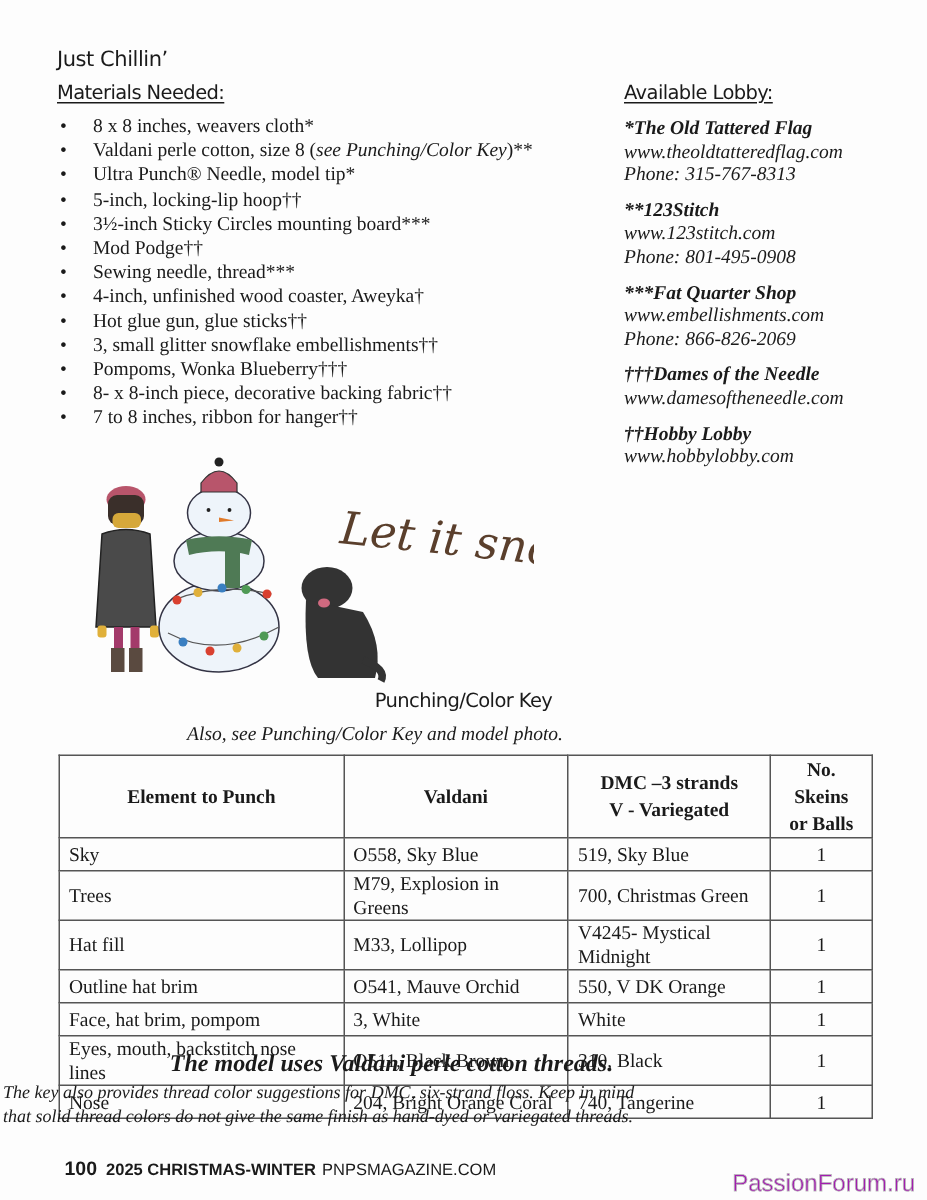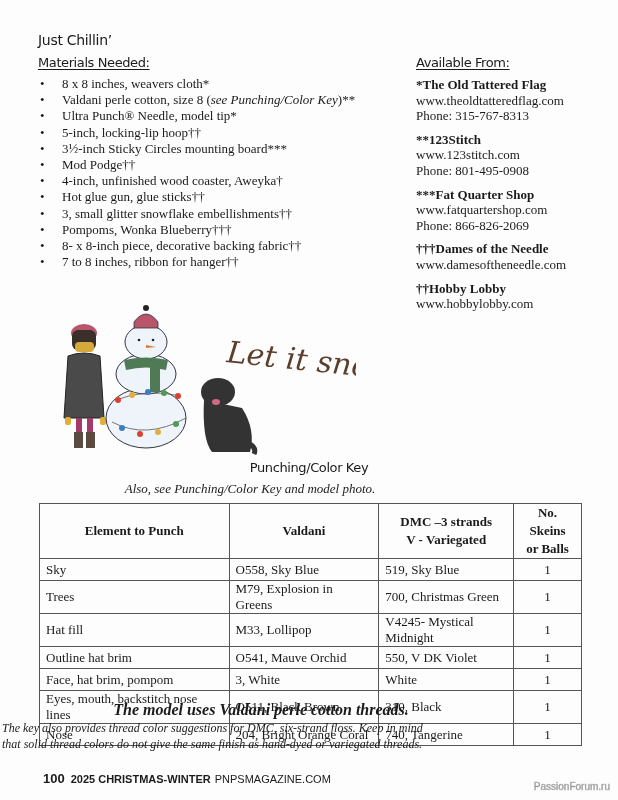--- a/index.html
+++ b/index.html
@@ -9,21 +9,21 @@
   .title { position: absolute; left: 38px; top: 32px; font-family: "DejaVu Sans", sans-serif; font-size: 14px; letter-spacing: -0.3px; }
   .section-head { position: absolute; font-family: "DejaVu Sans", sans-serif; font-size: 13px; letter-spacing: -0.4px; text-decoration: underline; text-underline-offset: 2px; }
   .materials-head { left: 38px; top: 55px; }
   .avail-head { left: 416px; top: 55px; }
 
   .materials { position: absolute; left: 38px; top: 76px; list-style: none; font-size: 13px; line-height: 16.2px; }
   .materials li { position: relative; padding-left: 24px; white-space: nowrap; }
   .materials li::before { content: "\2022"; position: absolute; left: 2px; top: 0; font-size: 13px; }
   .materials i { }
 
-  .vendors { position: absolute; left: 416px; top: 77px; font-size: 13px; line-height: 15.6px; }
+  .vendors { position: absolute; left: 416px; top: 77px; font-size: 13px; line-height: 15.6px; font-style: italic; }
   .vendor { margin-bottom: 8px; }
   .vendor .vname { font-weight: bold; display: block; }
   .vendor .vline { display: block; }
 
   .illustration { position: absolute; left: 36px; top: 300px; width: 320px; height: 160px; }
 
   .key-title { position: absolute; left: 0; width: 618px; top: 460px; text-align: center; font-family: "DejaVu Sans", sans-serif; font-size: 13px; letter-spacing: -0.4px; }
   .key-sub { position: absolute; left: 0; width: 500px; top: 481px; text-align: center; font-style: italic; font-size: 13px; }
 
   table.key { position: absolute; left: 39px; top: 503px; width: 543px; border-collapse: collapse; font-size: 13px; }
@@ -31,58 +31,59 @@
   table.key th { font-weight: bold; height: 41px; text-align: center; line-height: 18px; }
   table.key td { height: 22px; }
   table.key td.num { text-align: center; }
 
   .note-bold { position: absolute; left: 0; width: 522px; top: 701px; text-align: center; font-weight: bold; font-style: italic; font-size: 16px; }
   .note { position: absolute; left: 2px; width: 562px; top: 720px; text-align: left; font-style: italic; font-size: 12px; line-height: 16px; }
 
   .footer { position: absolute; left: 27px; top: 771px; font-family: "Liberation Sans", sans-serif; font-size: 11px; }
   .footer .pg { font-weight: bold; font-size: 13px; margin-right: 6px; margin-left: 16px; }
   .footer .issue { font-weight: bold; margin-right: 4px; }
-  .watermark { position: absolute; right: 8px; top: 781px; font-family: "Liberation Sans", sans-serif; font-size: 10px; color: #737373; -webkit-text-stroke: 0.5px #bbb; }
+  .watermark { position: absolute; right: 8px; top: 781px; font-family: "Liberation Sans", sans-serif; font-size: 16px; color: #a21caf; -webkit-text-stroke: 0.5px #bbb; }
 </style>
 </head>
 <body>
 
 <div class="title">Just Chillin’</div>
 
 <div class="section-head materials-head">Materials Needed:</div>
 <ul class="materials">
   <li><span>8 x 8 inches, weavers cloth*</span></li>
   <li><span>Valdani perle cotton, size 8 (</span><i>see Punching/Color Key</i><span>)**</span></li>
   <li><span>Ultra Punch® Needle, model tip*</span></li>
   <li><span>5-inch, locking-lip hoop††</span></li>
   <li><span>3½-inch Sticky Circles mounting board***</span></li>
   <li><span>Mod Podge††</span></li>
+  <li><span>Sewing needle, thread***</span></li>
   <li><span>4-inch, unfinished wood coaster, Aweyka†</span></li>
   <li><span>Hot glue gun, glue sticks††</span></li>
   <li><span>3, small glitter snowflake embellishments††</span></li>
   <li><span>Pompoms, Wonka Blueberry†††</span></li>
   <li><span>8- x 8-inch piece, decorative backing fabric††</span></li>
   <li><span>7 to 8 inches, ribbon for hanger††</span></li>
 </ul>
 
-<div class="section-head avail-head">Available From:</div>
+<div class="section-head avail-head">Available Lobby:</div>
 <div class="vendors">
   <div class="vendor">
     <span class="vname">*The Old Tattered Flag</span>
     <span class="vline">www.theoldtatteredflag.com</span>
     <span class="vline">Phone: 315-767-8313</span>
   </div>
   <div class="vendor">
     <span class="vname">**123Stitch</span>
     <span class="vline">www.123stitch.com</span>
     <span class="vline">Phone: 801-495-0908</span>
   </div>
   <div class="vendor">
     <span class="vname">***Fat Quarter Shop</span>
-    <span class="vline">www.fatquartershop.com</span>
+    <span class="vline">www.embellishments.com</span>
     <span class="vline">Phone: 866-826-2069</span>
   </div>
   <div class="vendor">
     <span class="vname">†††Dames of the Needle</span>
     <span class="vline">www.damesoftheneedle.com</span>
   </div>
   <div class="vendor">
     <span class="vname">††Hobby Lobby</span>
     <span class="vline">www.hobbylobby.com</span>
   </div>
@@ -170,21 +171,21 @@
     </tr>
     <tr>
       <td>Hat fill</td>
         <td>M33, Lollipop</td>
         <td>V4245- Mystical Midnight</td>
         <td class="num">1</td>
     </tr>
     <tr>
       <td>Outline hat brim</td>
         <td>O541, Mauve Orchid</td>
-        <td>550, V DK Violet</td>
+        <td>550, V DK Orange</td>
         <td class="num">1</td>
     </tr>
     <tr>
       <td>Face, hat brim, pompom</td>
         <td>3, White</td>
         <td>White</td>
         <td class="num">1</td>
     </tr>
     <tr>
       <td>Eyes, mouth, backstitch nose lines</td>

